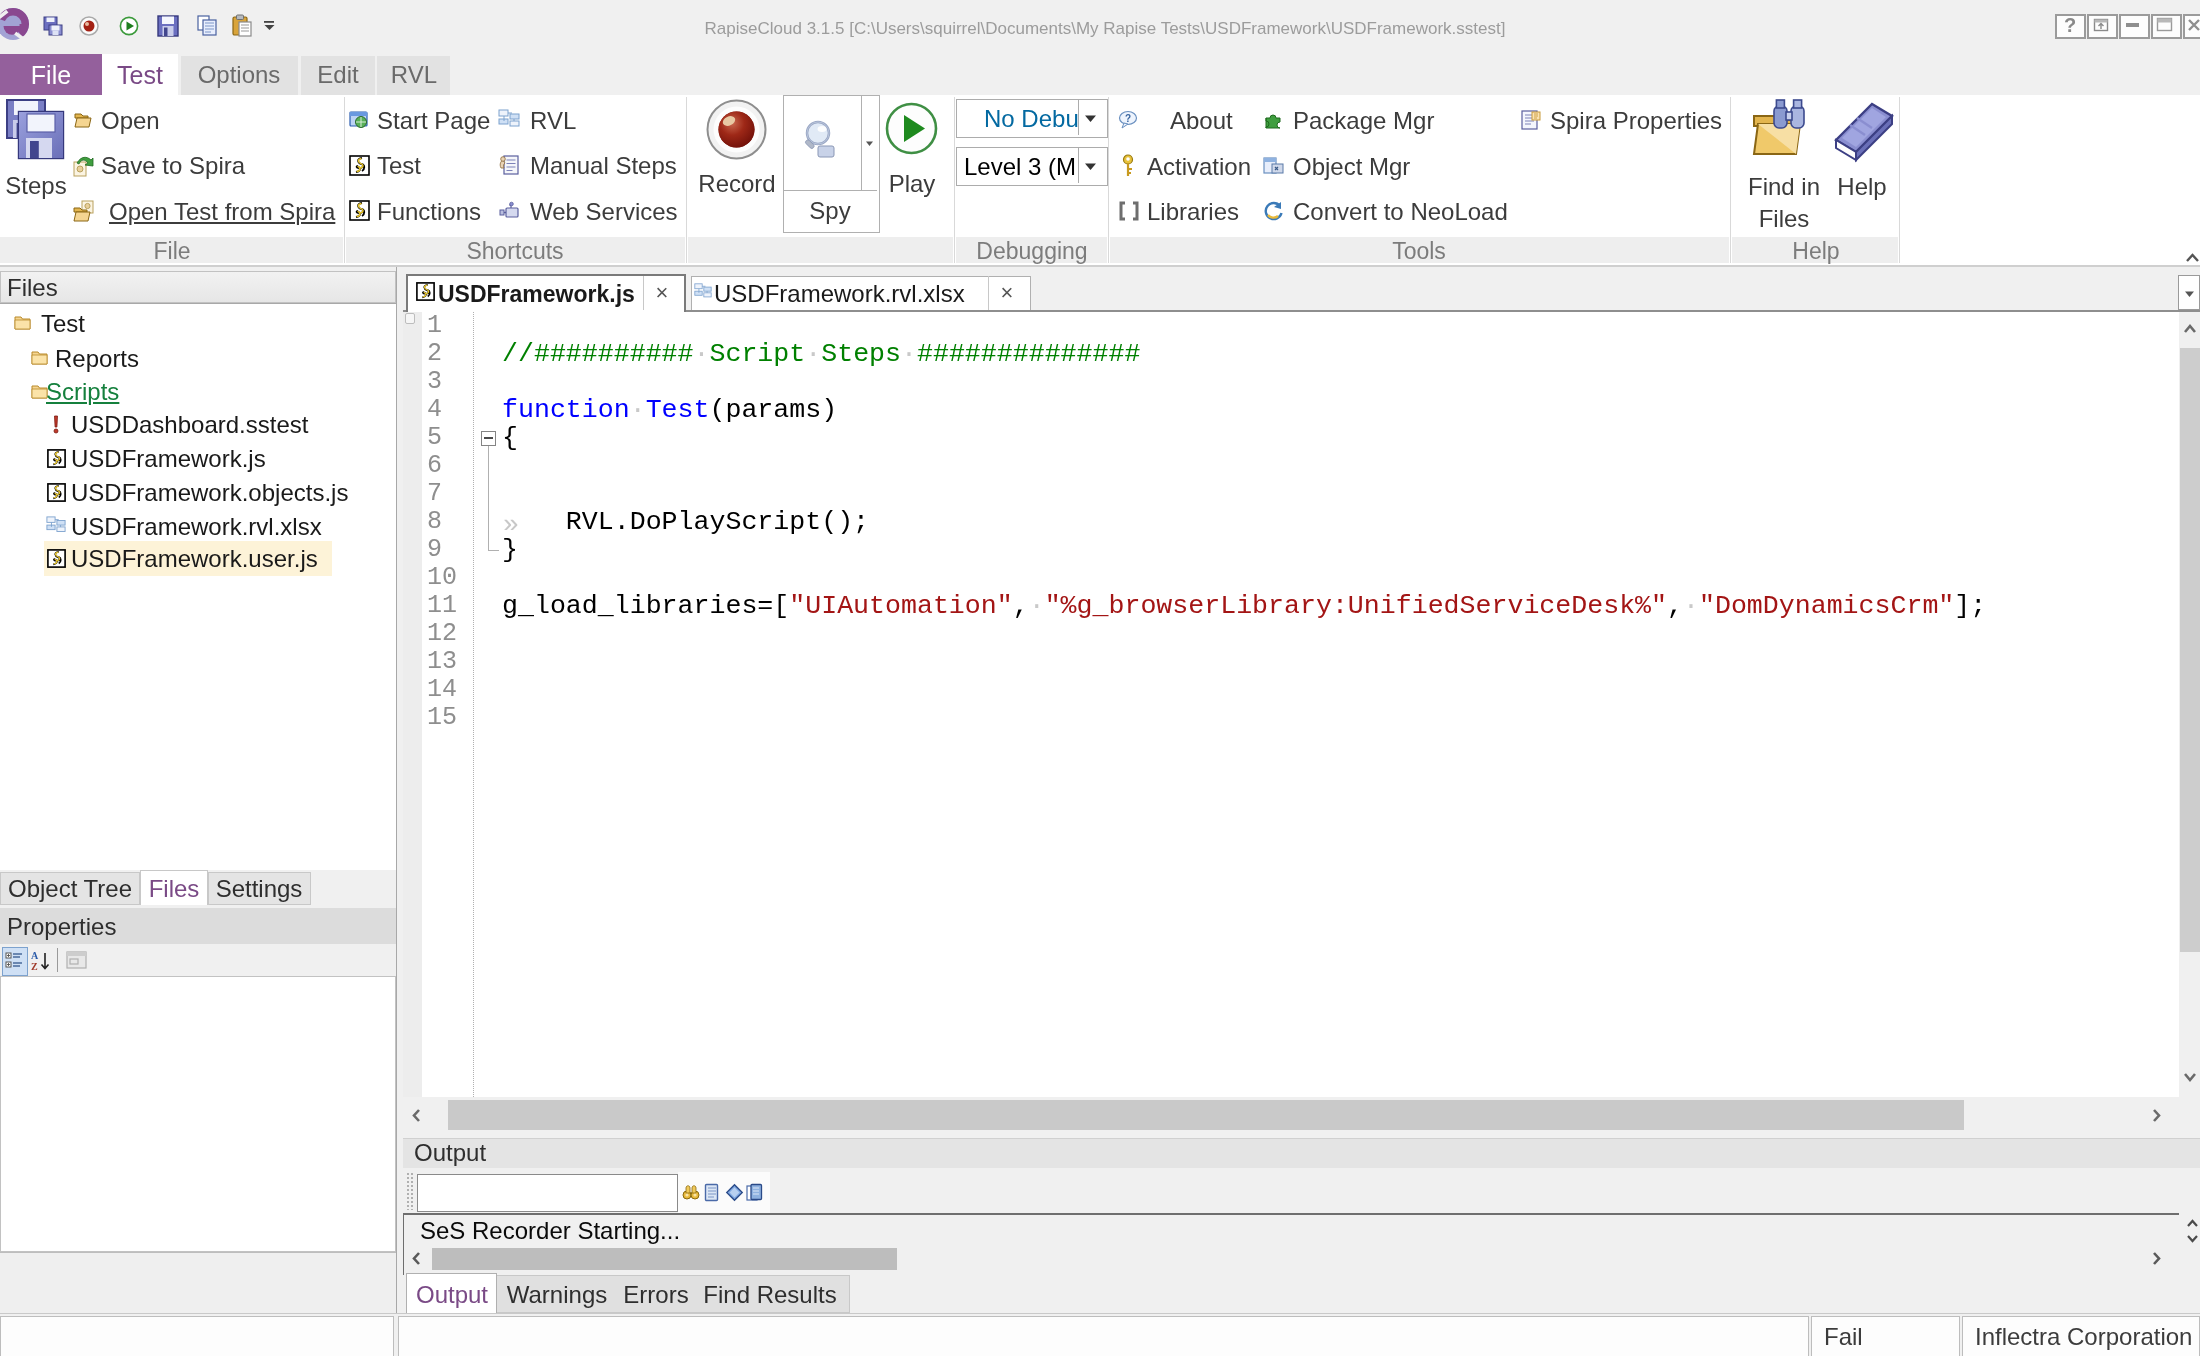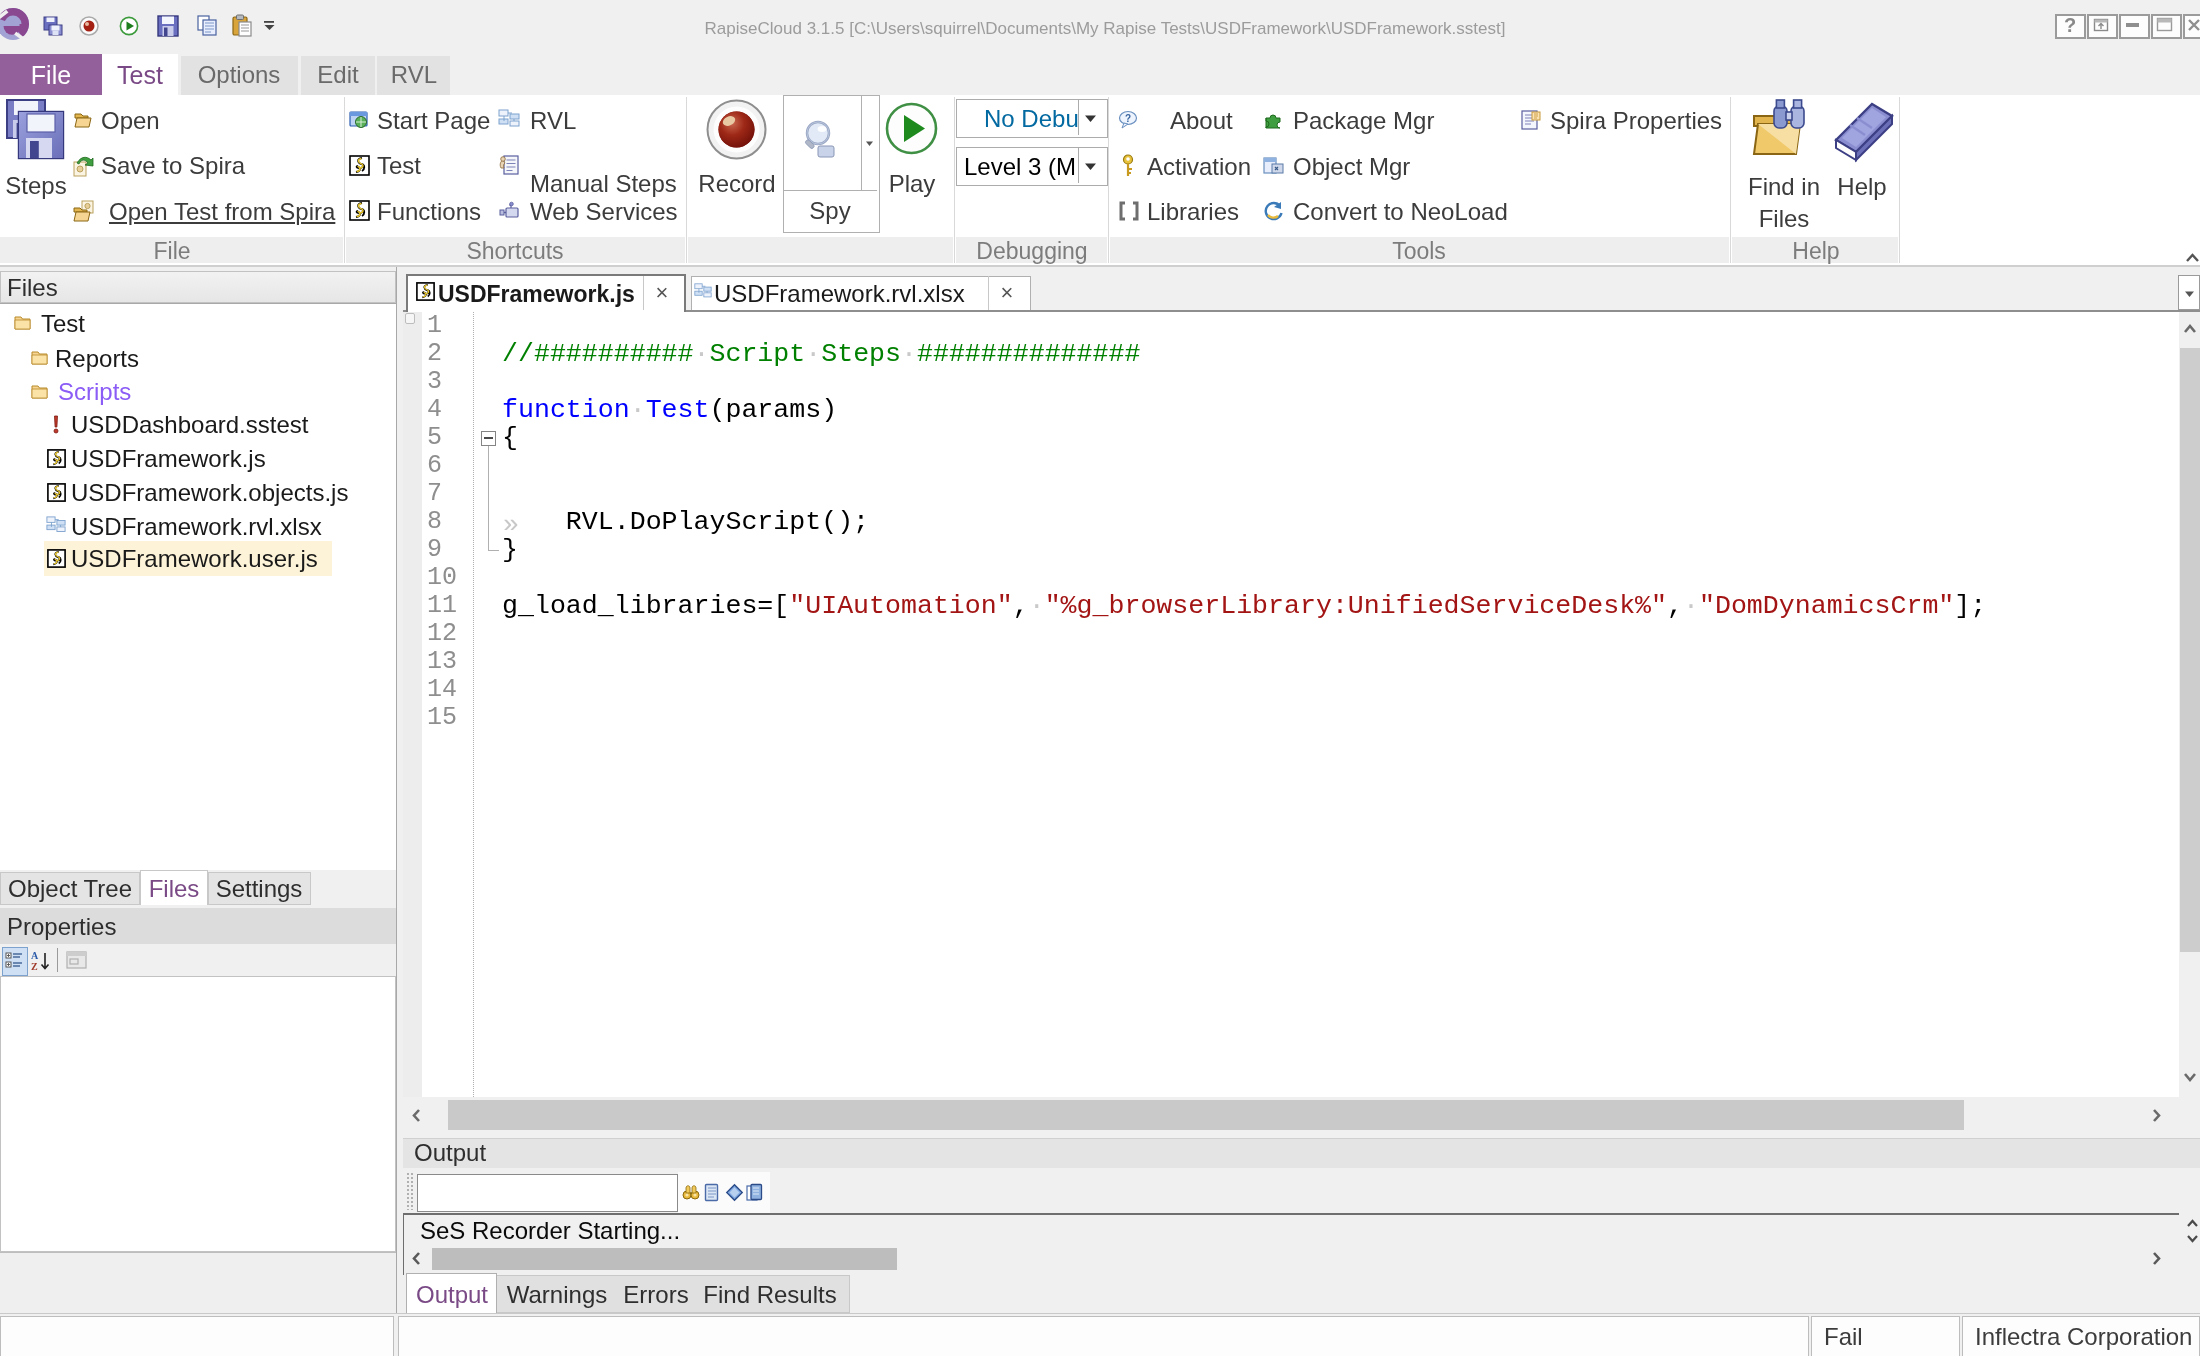--- a/index.html
+++ b/index.html
@@ -189,21 +189,21 @@
   <rect x="12" y="12" width="9" height="5" fill="#eef3fb" stroke="#7da2ce" stroke-width="1"></rect>
   <path d="M10 4 h4 M6 7 v5 M16 10 v2" stroke="#7da2ce" stroke-width="1"></path>
 </svg>
 <div class="txt vctr" style="left:530px;top:121px;">RVL</div>
 <svg class="abs" style="left:498px;top:154px" width="22" height="22" viewBox="0 0 22 22">
   <rect x="6" y="2" width="14" height="18" fill="#f5f6fa" stroke="#5a5f9e" stroke-width="1.2"></rect>
   <path d="M8.5 6 h9 M8.5 9.5 h9 M8.5 13 h9 M8.5 16.5 h6" stroke="#7d82b8" stroke-width="1.2"></path>
   <path d="M3 14 C1 10 3 7 5 6 L7 9 C5.5 10 5 12 6 14 Z" fill="#e9d3b5" stroke="#8a6a3a" stroke-width="0.8"></path>
   <circle cx="5" cy="5" r="2.3" fill="#e9d3b5" stroke="#8a6a3a" stroke-width="0.8"></circle>
 </svg>
-<div class="txt vctr" style="left:530px;top:166px;margin-top:18px;">Manual Steps</div>
+<div class="txt vctr" style="left:530px;top:166px;">Manual Steps</div>
 <svg class="abs" style="left:498px;top:200px" width="22" height="22" viewBox="0 0 22 22">
   <rect x="8" y="8" width="12" height="9" rx="1" fill="#d5d9ef" stroke="#5a5f9e" stroke-width="1.2"></rect>
   <rect x="2" y="10" width="4" height="5" fill="#b9bede" stroke="#5a5f9e" stroke-width="1"></rect>
   <path d="M6 12.5 h2" stroke="#5a5f9e" stroke-width="1.4"></path>
   <path d="M13 8 V5 h-2" stroke="#5a5f9e" stroke-width="1.2" fill="none"></path>
   <circle cx="13.5" cy="4" r="1.8" fill="#8a8ed0" stroke="#5a5f9e" stroke-width="0.8"></circle>
 </svg>
 <div class="txt vctr" style="left:530px;top:212px;">Web Services</div>
 
 <svg class="abs" style="left:705px;top:98px" width="63" height="63" viewBox="0 0 63 63">
@@ -329,21 +329,21 @@
 <div class="txt vctr" style="left:41px;top:324px;color:#1a1a1a;">Test</div>
 <svg class="abs" style="left:31px;top:350px" width="17" height="15" viewBox="0 0 17 15">
   <path d="M1 2 h6 l1.5 2 h7.5 v10 h-15 Z" fill="#f5d591" stroke="#b98a2a" stroke-width="1"></path>
   <path d="M1 5 h15 v9 h-15 Z" fill="#fbe3a8" stroke="#b98a2a" stroke-width="0.8"></path>
 </svg>
 <div class="txt vctr" style="left:55px;top:359px;color:#1a1a1a;">Reports</div>
 <svg class="abs" style="left:31px;top:384px" width="17" height="15" viewBox="0 0 17 15">
   <path d="M1 2 h6 l1.5 2 h7.5 v10 h-15 Z" fill="#f5d591" stroke="#b98a2a" stroke-width="1"></path>
   <path d="M1 5 h15 v9 h-15 Z" fill="#fbe3a8" stroke="#b98a2a" stroke-width="0.8"></path>
 </svg>
-<div class="txt vctr" style="left:58px;top:392px;color:#8b5cf6;">Scripts</div>
+<div class="txt vctr" style="left:46px;top:392px;color:#15803d;text-decoration:underline;">Scripts</div>
 <svg class="abs" style="left:50px;top:415px" width="12" height="19" viewBox="0 0 12 19">
   <path d="M4.5 1 h3 l-0.6 11 h-1.8 Z" fill="#c0392b" stroke="#7a1a10" stroke-width="0.8"></path>
   <circle cx="6" cy="16" r="2" fill="#c0392b" stroke="#7a1a10" stroke-width="0.8"></circle>
 </svg>
 <div class="txt vctr" style="left:71px;top:425px;color:#1a1a1a;">USDDashboard.sstest</div>
 <svg class="abs" style="left:47px;top:449px" width="19" height="19" viewBox="0 0 21 21">
   <rect x="1" y="1" width="19" height="19" fill="#fff" stroke="#000" stroke-width="1.8"></rect>
   <path d="M13 3 C7 4 9 8 12 9 C15 10 15 13 10 13 C7 13 7 11 9 11 M7 17 C13 16 11 12 8 11 M13 9 C16 10 16 14 13 16" stroke="#000" stroke-width="1.8" fill="none"></path>
   <path d="M12.5 3.5 C7.5 4.5 9.5 7.5 12 8.6 C15 9.8 14.8 13 10 12.8 M7.5 16.5 C12.8 15.8 11 12.2 8.5 11.2" stroke="#e8c52a" stroke-width="1.4" fill="none"></path>
 </svg>

